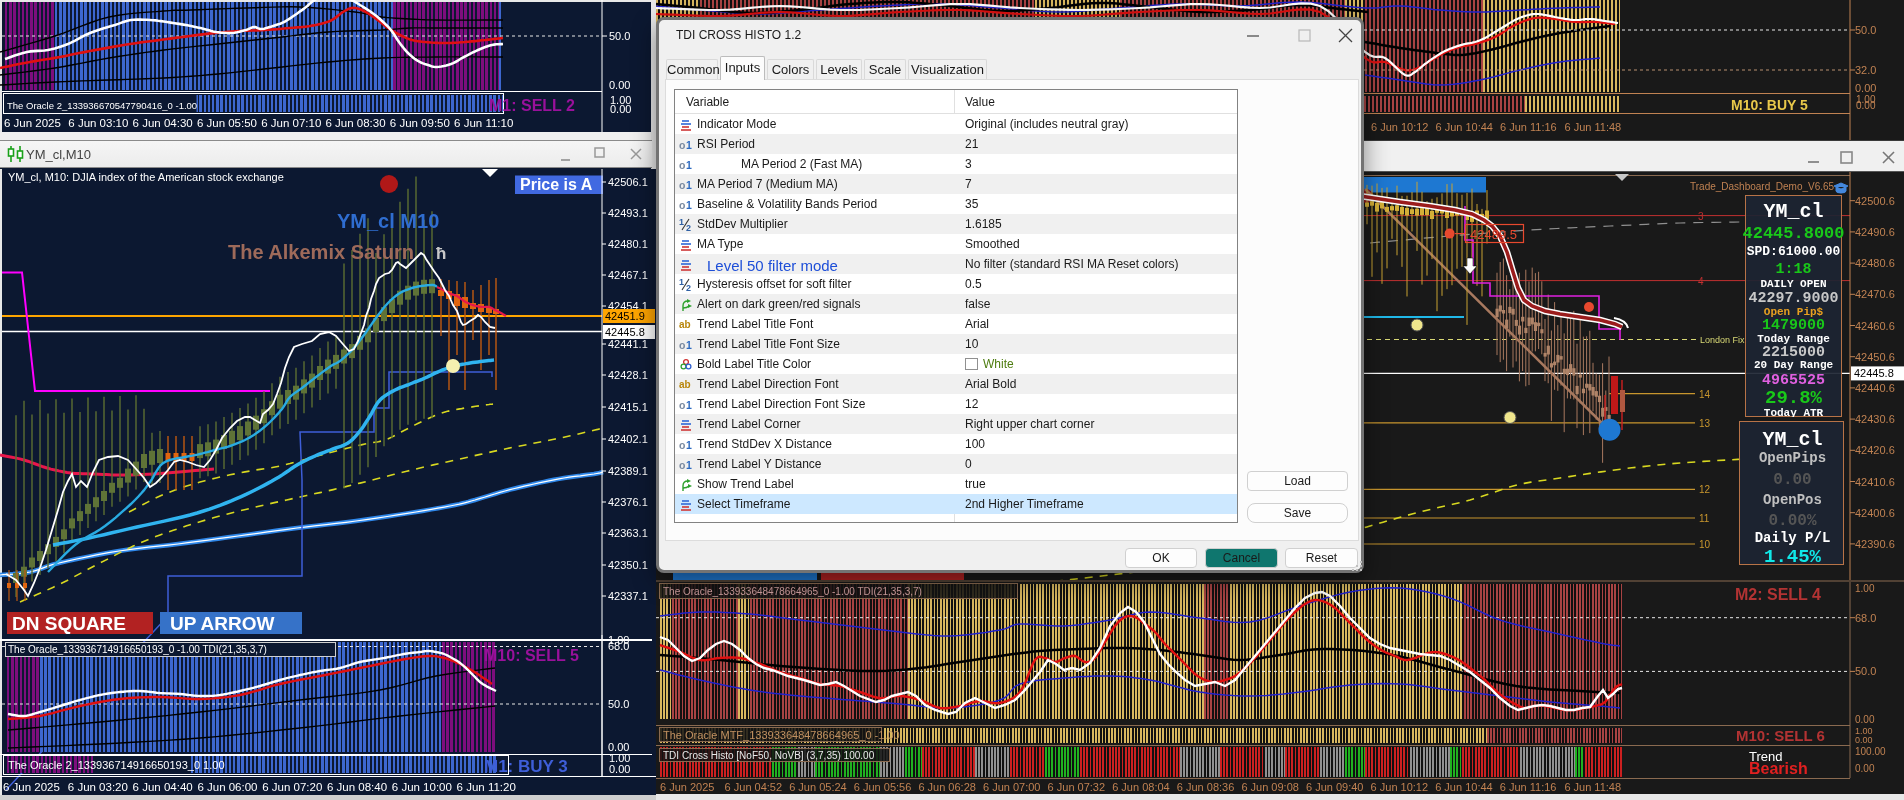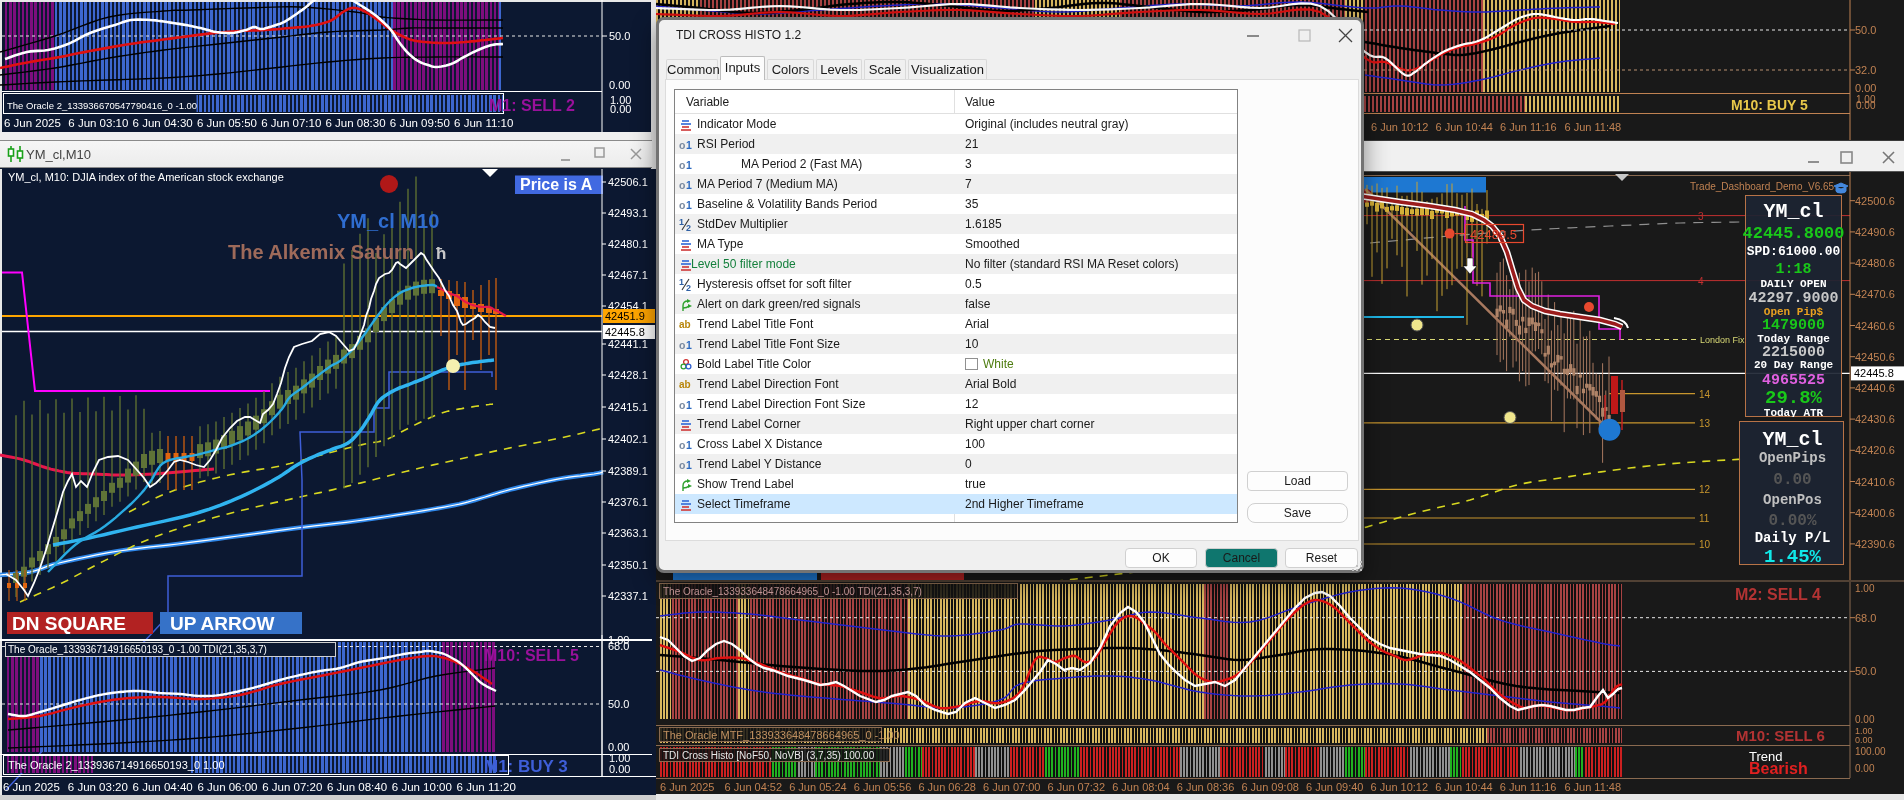--- a/index.html
+++ b/index.html
@@ -713,21 +713,21 @@
     <div style="position:absolute;left:306px;top:217px;font-size:12px;color:#1a1a1a;white-space:nowrap;">Smoothed</div>
     <div style="position:absolute;left:16px;top:234px;width:562px;height:20px;background:#f0f0f0;"></div>
     <div style="position:absolute;left:20px;top:236px;width:16px;height:16px;"><svg width="15" height="13" style="margin-top:3px">
         <g stroke-width="1.7">
           <line x1="3" y1="2" x2="10" y2="2" stroke="#3a6fd8"></line>
           <line x1="2" y1="5" x2="12" y2="5" stroke="#3a6fd8"></line>
           <line x1="3" y1="8" x2="10" y2="8" stroke="#d04040"></line>
           <line x1="2" y1="11" x2="12" y2="11" stroke="#d04040"></line>
         </g>
       </svg></div>
-    <div style="position:absolute;left:32px;top:237px;font-size:12px;color:#15803d;white-space:nowrap;">Level 50 filter mode</div>
+    <div style="position:absolute;left:48px;top:237px;font-size:15px;color:#1d4ed8;white-space:nowrap;">Level 50 filter mode</div>
     <div style="position:absolute;left:306px;top:237px;font-size:12px;color:#1a1a1a;white-space:nowrap;">No filter (standard RSI MA Reset colors)</div>
     <div style="position:absolute;left:16px;top:254px;width:562px;height:20px;background:#ffffff;"></div>
     <div style="position:absolute;left:20px;top:256px;width:16px;height:16px;"><svg width="15" height="13" style="margin-top:2px">
         <text x="0" y="7" font-size="9" font-weight="bold" fill="#2e5fa3" font-family="Liberation Sans">1</text>
         <line x1="3" y1="12" x2="10" y2="1" stroke="#333" stroke-width="1.1"></line>
         <text x="7" y="13" font-size="9" font-weight="bold" fill="#2e5fa3" font-family="Liberation Sans">2</text>
       </svg></div>
     <div style="position:absolute;left:38px;top:257px;font-size:12px;color:#1a1a1a;white-space:nowrap;">Hysteresis offset for soft filter</div>
     <div style="position:absolute;left:306px;top:257px;font-size:12px;color:#1a1a1a;white-space:nowrap;">0.5</div>
     <div style="position:absolute;left:16px;top:274px;width:562px;height:20px;background:#f0f0f0;"></div>
@@ -785,21 +785,21 @@
           <line x1="2" y1="11" x2="12" y2="11" stroke="#d04040"></line>
         </g>
       </svg></div>
     <div style="position:absolute;left:38px;top:397px;font-size:12px;color:#1a1a1a;white-space:nowrap;">Trend Label Corner</div>
     <div style="position:absolute;left:306px;top:397px;font-size:12px;color:#1a1a1a;white-space:nowrap;">Right upper chart corner</div>
     <div style="position:absolute;left:16px;top:414px;width:562px;height:20px;background:#ffffff;"></div>
     <div style="position:absolute;left:20px;top:416px;width:16px;height:16px;"><svg width="15" height="13" style="margin-top:2px">
         <text x="0" y="11" font-size="10.5" font-weight="bold" fill="#7a8aa0" font-family="Liberation Sans">o</text>
         <text x="7" y="11" font-size="10.5" font-weight="bold" fill="#2e6bc0" font-family="Liberation Sans">1</text>
       </svg></div>
-    <div style="position:absolute;left:38px;top:417px;font-size:12px;color:#1a1a1a;white-space:nowrap;">Cross Label X Distance</div>
+    <div style="position:absolute;left:38px;top:417px;font-size:12px;color:#1a1a1a;white-space:nowrap;">Trend StdDev X Distance</div>
     <div style="position:absolute;left:306px;top:417px;font-size:12px;color:#1a1a1a;white-space:nowrap;">100</div>
     <div style="position:absolute;left:16px;top:434px;width:562px;height:20px;background:#f0f0f0;"></div>
     <div style="position:absolute;left:20px;top:436px;width:16px;height:16px;"><svg width="15" height="13" style="margin-top:2px">
         <text x="0" y="11" font-size="10.5" font-weight="bold" fill="#7a8aa0" font-family="Liberation Sans">o</text>
         <text x="7" y="11" font-size="10.5" font-weight="bold" fill="#2e6bc0" font-family="Liberation Sans">1</text>
       </svg></div>
     <div style="position:absolute;left:38px;top:437px;font-size:12px;color:#1a1a1a;white-space:nowrap;">Trend Label Y Distance</div>
     <div style="position:absolute;left:306px;top:437px;font-size:12px;color:#1a1a1a;white-space:nowrap;">0</div>
     <div style="position:absolute;left:16px;top:454px;width:562px;height:20px;background:#ffffff;"></div>
     <div style="position:absolute;left:20px;top:456px;width:16px;height:16px;"><svg width="15" height="13" style="margin-top:2px">

